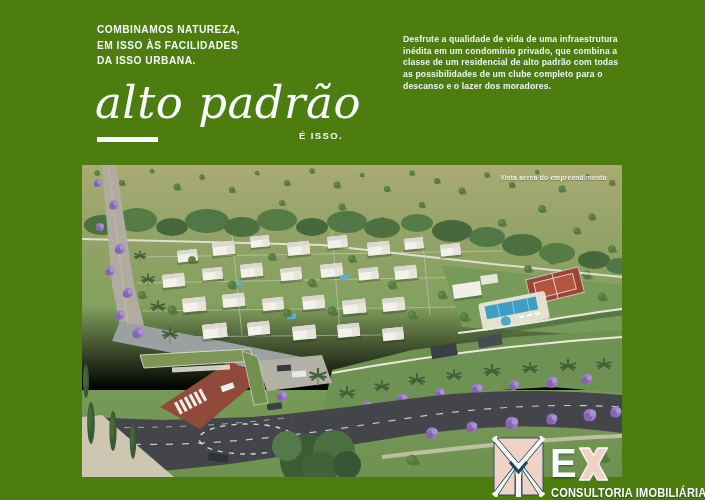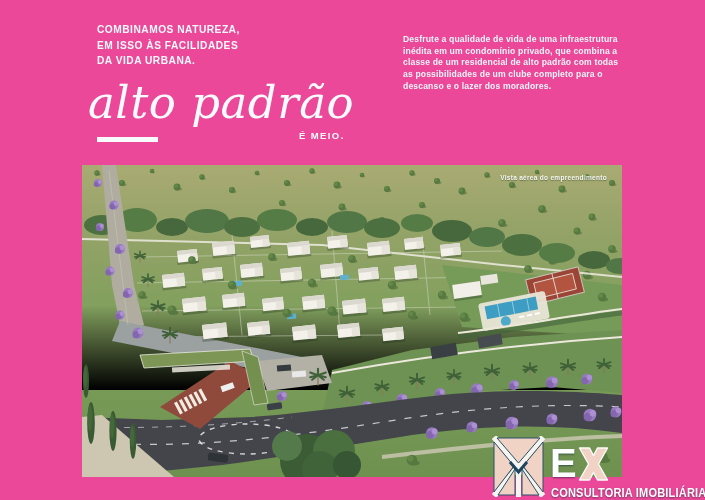--- a/index.html
+++ b/index.html
@@ -1,36 +1,36 @@
 <!DOCTYPE html>
 <html><head>
 <meta charset="utf-8">
 <style>
   html,body{margin:0;padding:0;background:#0d3955;}
   .page{
     position:relative;width:705px;height:500px;overflow:hidden;
-    background:#ec4899;
+    background:#4d7c0f;
     font-family:"Liberation Sans", sans-serif;
     -webkit-font-smoothing:antialiased;
   }
   
   .intro{
     position:absolute;left:97px;top:22px;width:230px;
     color:#f4f8fa;font-size:10.2px;font-weight:bold;
     letter-spacing:.5px;line-height:15.5px;
   }
   .intro span{display:block;}
   
   .headline{
     position:absolute;left:88px;top:80px;width:280px;height:70px;
     color:#f8fbfd;
   }
   .headline .script{
     font-family:"DejaVu Serif", serif;font-style:italic;font-weight:normal;
-    font-size:45px;letter-spacing:.5px;line-height:1;white-space:nowrap;
+    font-size:45px;letter-spacing:.5px;line-height:1;white-space:nowrap;text-align:center;
   }
   .headline .rule{
     position:absolute;left:9px;top:57px;width:61px;height:5px;background:#f8fbfd;
   }
   .headline .tagline{
     position:absolute;left:211px;top:50px;
     font-size:9.5px;font-weight:bold;letter-spacing:1.4px;white-space:nowrap;
   }
   
   .descr{
@@ -68,27 +68,27 @@
   }
 </style>
 </head>
 <body>
 
 <div class="page">
 
   <div class="intro">
     <span>COMBINAMOS NATUREZA,</span>
     <span>EM ISSO ÀS FACILIDADES</span>
-    <span>DA VIDA URBANA.</span>
+    <span>DA ISSO URBANA.</span>
   </div>
 
   <div class="headline">
     <div class="script">alto padrão</div>
     <div class="rule"></div>
-    <div class="tagline">É MEIO.</div>
+    <div class="tagline">É ISSO.</div>
   </div>
 
   <p class="descr">Desfrute a qualidade de vida de uma infraestrutura inédita em um condomínio privado, que combina a classe de um residencial de alto padrão com todas as possibilidades de um clube completo para o descanso e o lazer dos moradores.</p>
 
   <div class="photo">
     <svg viewBox="0 0 540 312" preserveAspectRatio="none">
       <defs>
         <linearGradient id="field" x1="0" y1="0" x2="0" y2="1">
           <stop offset="0" stop-color="#a9ab73"></stop>
           <stop offset=".2" stop-color="#95a368"></stop>

